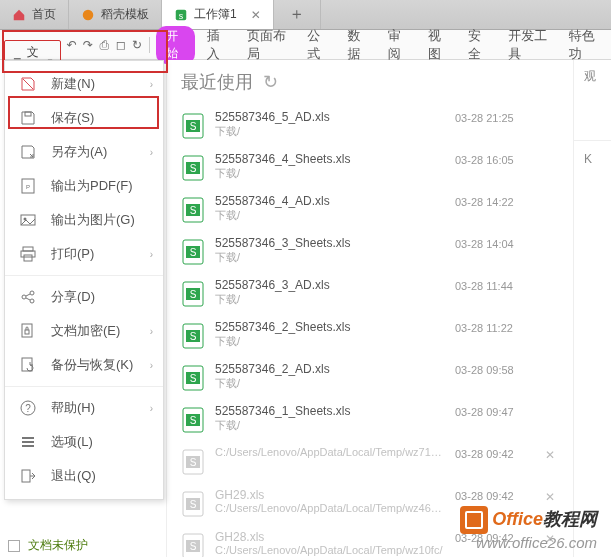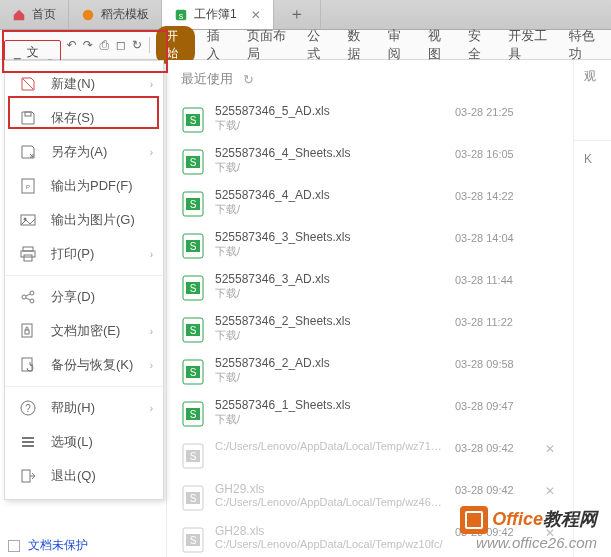--- a/index.html
+++ b/index.html
@@ -12,50 +12,50 @@
   .tab .x { margin-left: 8px; color:#888; }
   .tab.plus { padding: 0 15px; color:#666; font-size:16px; }
   
   .ribbon { display: flex; align-items: center; height: 30px; border-bottom: 1px solid #d8d8d8; padding: 0 4px; gap: 4px; background:#fafafa; }
   .file-btn { display:flex; align-items:center; gap:4px; padding: 3px 8px; border:1.5px solid #d03030; color:#444; border-radius:2px;margin-top:33px; }
   .hamb { display:inline-block; width:14px; }
   .hamb::before{content:"≡"; font-size:14px; color:#555;}
   .file-btn .dd { color:#888; font-size:9px; }
   .rb-ico { width:16px; height:16px; display:inline-flex; align-items:center; justify-content:center; color:#666; }
   .rb-ico.sep { width:1px; height:16px; background:#ccc; margin:0 2px;}
-  .pill { background:#a16207; color:#fff; border-radius:10px; padding:2px 10px; font-size:12px;}
+  .pill { background:#d946ef; color:#fff; border-radius:10px; padding:2px 10px; font-size:12px;}
   .menu { color:#555; padding: 0 8px; font-size:13px;}
   
   .dropdown { position:absolute; top:60px; left:4px; width:160px; background:#fff; border:1px solid #ddd; box-shadow: 2px 2px 6px rgba(0,0,0,.15); padding: 6px 0; z-index:10;}
   .dd-outline { position:absolute; top:30px; left:2px; width:166px; height:43px; border:2px solid #d03030; pointer-events:none; z-index:20;}
   .di { display:flex; align-items:center; gap:14px; padding: 8px 14px; color:#555; font-size:13px; position:relative;}
   .di .arrow { position:absolute; right:10px; color:#aaa; font-size:10px;}
   .di-ico { width:18px; height:18px; display:inline-flex; align-items:center; justify-content:center; color:#666;}
   .divider { height:1px; background:#eee; margin:4px 0;}
   .open-hi { position:absolute; top:96px; left:8px; width:151px; height:33px; border:2px solid #d03030; pointer-events:none; z-index:20;}
   
   .panel { position:absolute; top:60px; left:166px; right:38px; bottom:0; background:#fff; border-left:1px solid #eee; overflow:hidden;}
-  .panel-head { padding: 10px 14px; color:#888; font-size:13px; display:flex; align-items:center; gap:10px;}
+  .panel-head { padding: 10px 14px; color:#888; font-size:18px; display:flex; align-items:center; gap:10px;}
   .refresh { color:#aaa; }
   .file-list { }
   .fi { display:flex; align-items:flex-start; padding: 6px 14px; gap:10px;}
   .fi-ico { width:24px; height:28px; flex:none; margin-top:2px;}
   .fi-body { flex:1; min-width:0;}
   .fi-name { color:#555; font-size:12px; white-space:nowrap; overflow:hidden; text-overflow:ellipsis;}
   .fi-path { color:#aaa; font-size:11px; white-space:nowrap; overflow:hidden; text-overflow:ellipsis;}
   .fi-time { color:#999; font-size:11px; width:80px; text-align:left; margin-top:2px;}
   .fi-x { color:#bbb; width:14px; font-size:12px; margin-top:2px;}
   .fi.faded .fi-name, .fi.faded .fi-path { color:#c2c2c2;}
   
   .rightcol { position:absolute; right:0; top:60px; width:38px; bottom:0; border-left:1px solid #eee; background:#fff;}
   .rc-label { position:absolute; top:8px; left:10px; color:#888; font-size:12px;}
   .rc-k { position:absolute; top:92px; left:10px; color:#888; font-size:12px;}
   .rc-divider { position:absolute; top:80px; left:0; right:0; height:1px; background:#eee;}
   
-  .footer { position:absolute; bottom:3px; left:8px; display:flex; align-items:center; gap:8px; color:#1d4ed8; font-size:12px; z-index:5;}
+  .footer { position:absolute; bottom:3px; left:8px; display:flex; align-items:center; gap:8px; color:#4d7c0f; font-size:12px; z-index:5;}
   .footer .chk{width:12px;height:12px;border:1px solid #aaa; display:inline-block;}
   
   .watermark { position:absolute; right:14px; bottom:6px; font-size:18px; font-weight:bold; color:#333; font-style:italic; z-index:50; pointer-events:none;}
   .watermark .o { color:#e06a1b;}
   .watermark .sub { font-size:15px; font-weight:normal; display:block; color:#999; text-align:right;}
   .wm-ico { display:inline-block; width:28px; height:28px; background:#e06a1b; border-radius:4px; vertical-align:middle; margin-right:4px; position:relative;}
   .wm-ico::before{content:""; position:absolute; inset:5px; border:2px solid #fff; border-radius:2px;}
 </style>
 </head>
 <body>

